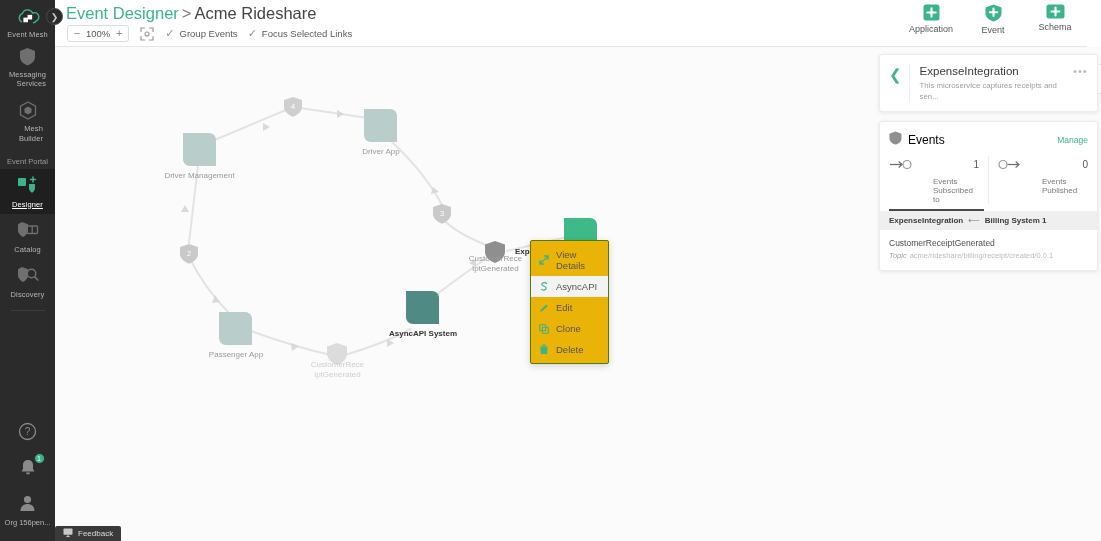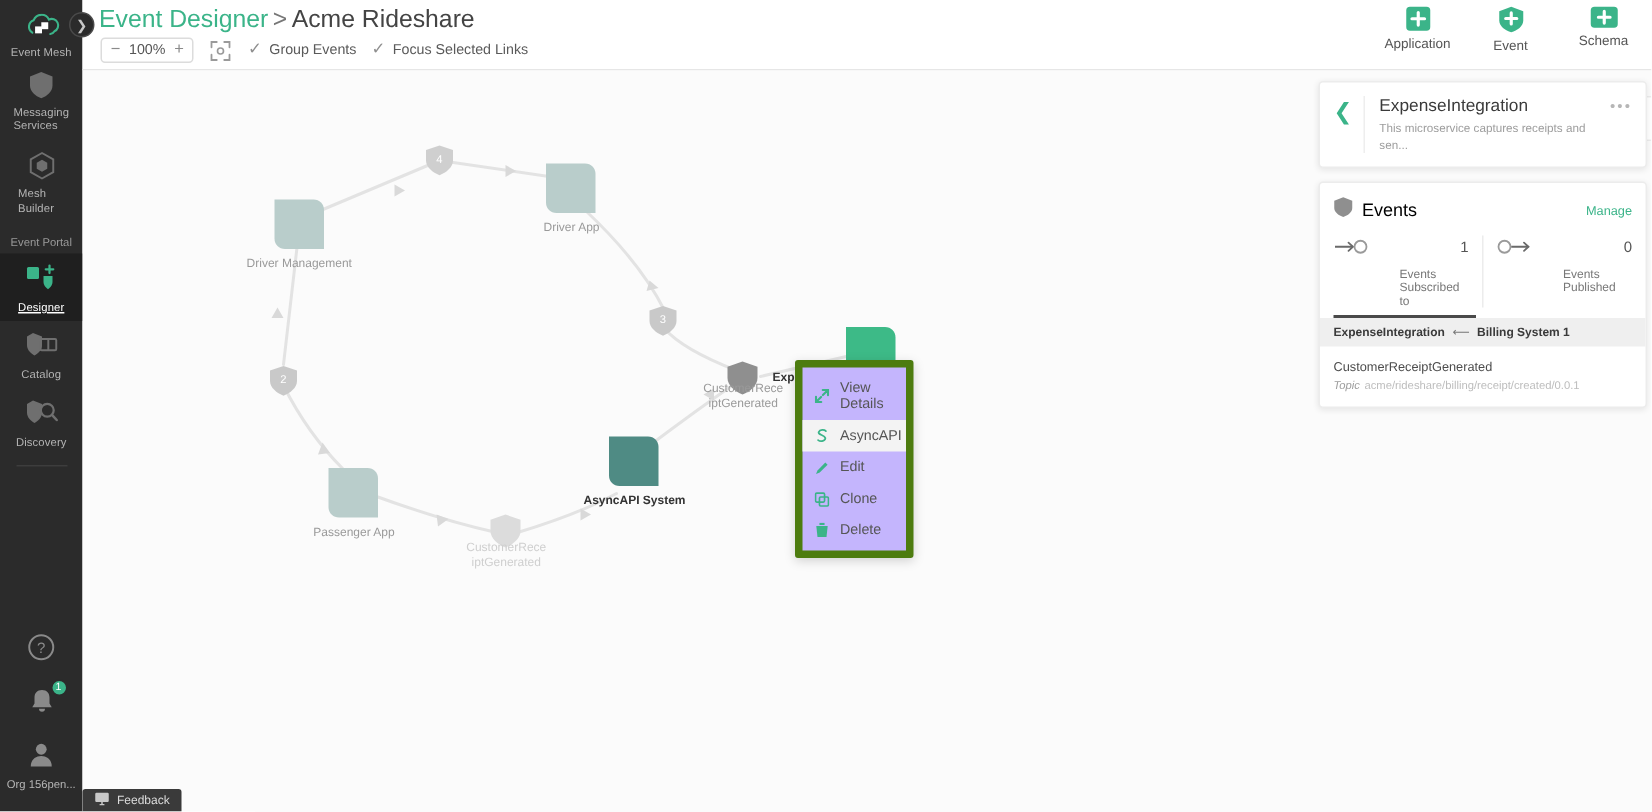--- a/index.html
+++ b/index.html
@@ -19,21 +19,21 @@
     display: flex; flex-direction: column; align-items: center;
   }
   .rail-logo { width: 55px; padding-top: 8px; display:flex; flex-direction:column; align-items:center; }
   .rail-item {
     width: 55px; padding: 6px 12px 5px;
     display: flex; flex-direction: column; align-items: center; gap: 3px;
     cursor: pointer;
   }
   .rail-item.active { background: #1f1f1f; }
   .rail-label {
-    font-size: 7.5px; color: #b5b5b5; text-align: left; line-height: 1.22;
+    font-size: 7.5px; color: #b5b5b5; text-align: right; line-height: 1.22;
     letter-spacing: .1px;
   }
   .rail-item.active .rail-label { color: #ffffff; text-decoration: underline; }
   .rail-ico { width: 24px; height: 22px; display:flex; align-items:center; justify-content:center; }
   .rail-section {
     width: 74px; text-align: center; font-size: 7.5px; color: #9a9a9a;
     padding: 9px 0 3px;
   }
   .rail-divider { width: 34px; height: 1px; background: #3d3d3d; margin: 6px 0 2px; }
   .rail-bottom { margin-top: auto; width: 55px; display:flex; flex-direction:column; align-items:center; padding-bottom: 14px; }
@@ -52,21 +52,21 @@
     position: absolute; left: 46px; top: 8px;
     width: 17px; height: 17px; border-radius: 50%;
     background: #2b2b2b; border: 1px solid #4a4a4a;
     color: #c8c8c8; font-size: 9px;
     display:flex; align-items:center; justify-content:center;
     cursor: pointer; z-index: 12;
   }
 
   
   .topbar {
-    position: absolute; left: 55px; top: 0; right: 0; height: 47px;
+    position: absolute; left: 55px; top: 0; right: 14px; height: 47px;
     background: #ffffff; border-bottom: 1px solid #e6e6e6;
   }
   .breadcrumb {
     position: absolute; left: 11px; top: 4px;
     font-size: 16.5px; color: #555; white-space: nowrap;
   }
   .breadcrumb .crumb-link { color: #3bb489; cursor: pointer; }
   .breadcrumb .crumb-sep { color: #777; margin: 0 3px; }
   .breadcrumb .crumb-cur { color: #444; }
 
@@ -103,21 +103,21 @@
   .node-label {
     position: absolute; font-size: 8px; color: #9a9a9a; text-align: center;
     white-space: pre-line; line-height: 1.2; pointer-events: none;
   }
   .node-label.sel { color: #333; font-weight: bold; }
   .node-label.dim { color: #cfcfcf; }
 
   
   .ctxmenu {
     position: absolute; left: 530px; top: 240px; width: 79px;
-    background: #c4b5fd; border: 5px solid #4d7c0f; border-radius: 2px;
+    background: #eab308; border: 1px solid #4d7c0f; border-radius: 2px;
     box-shadow: 0 2px 7px rgba(0,0,0,.17); z-index: 20; padding: 3px 0;
   }
   .ctxitem {
     display: flex; align-items: center; gap: 7px;
     padding: 5px 7px; font-size: 9.5px; color: #555; cursor: pointer;
   }
   .ctxitem.hover { background: #f3f3f3; }
   .ctxitem .ci { width: 11px; height: 11px; display:flex; align-items:center; justify-content:center; color:#3bb489; flex:0 0 11px; }
 
   

